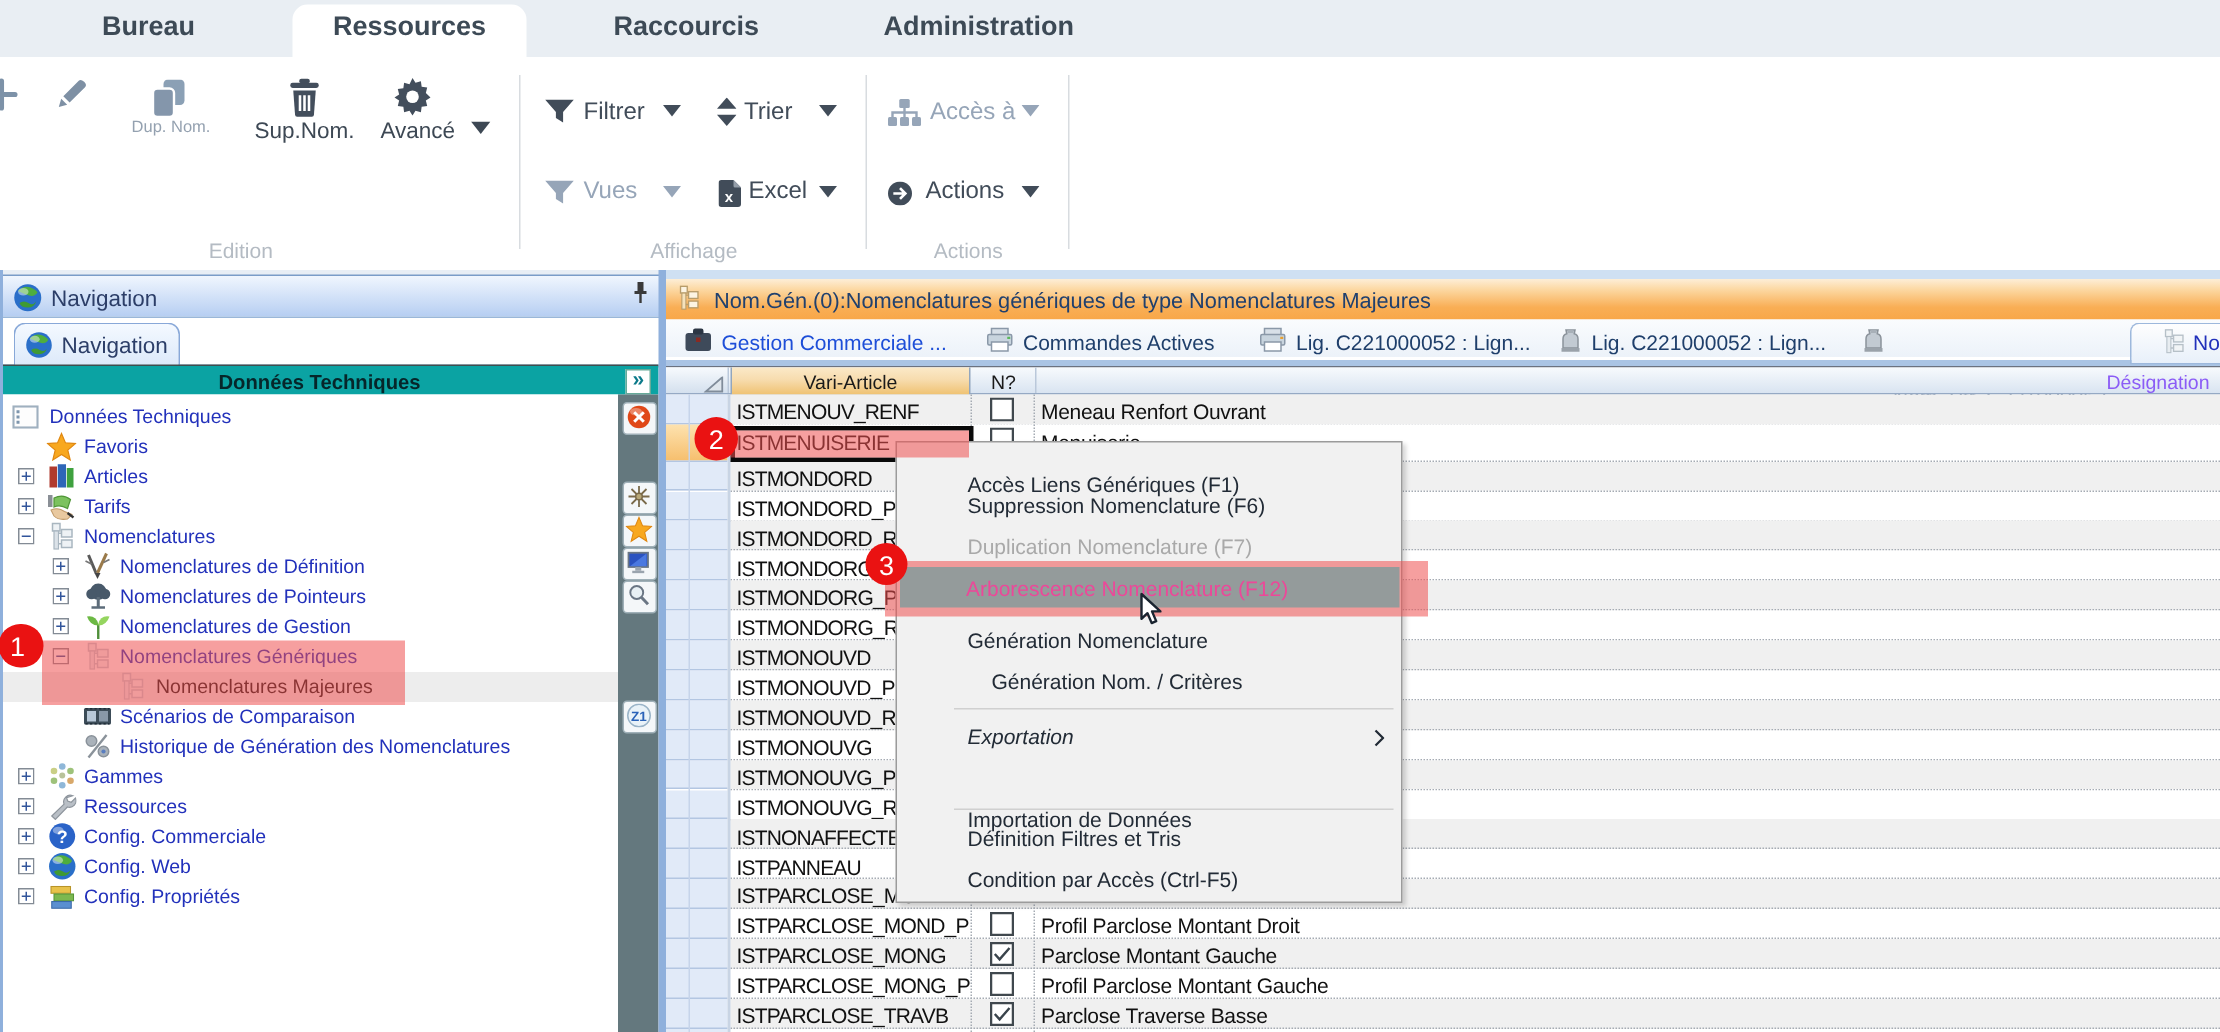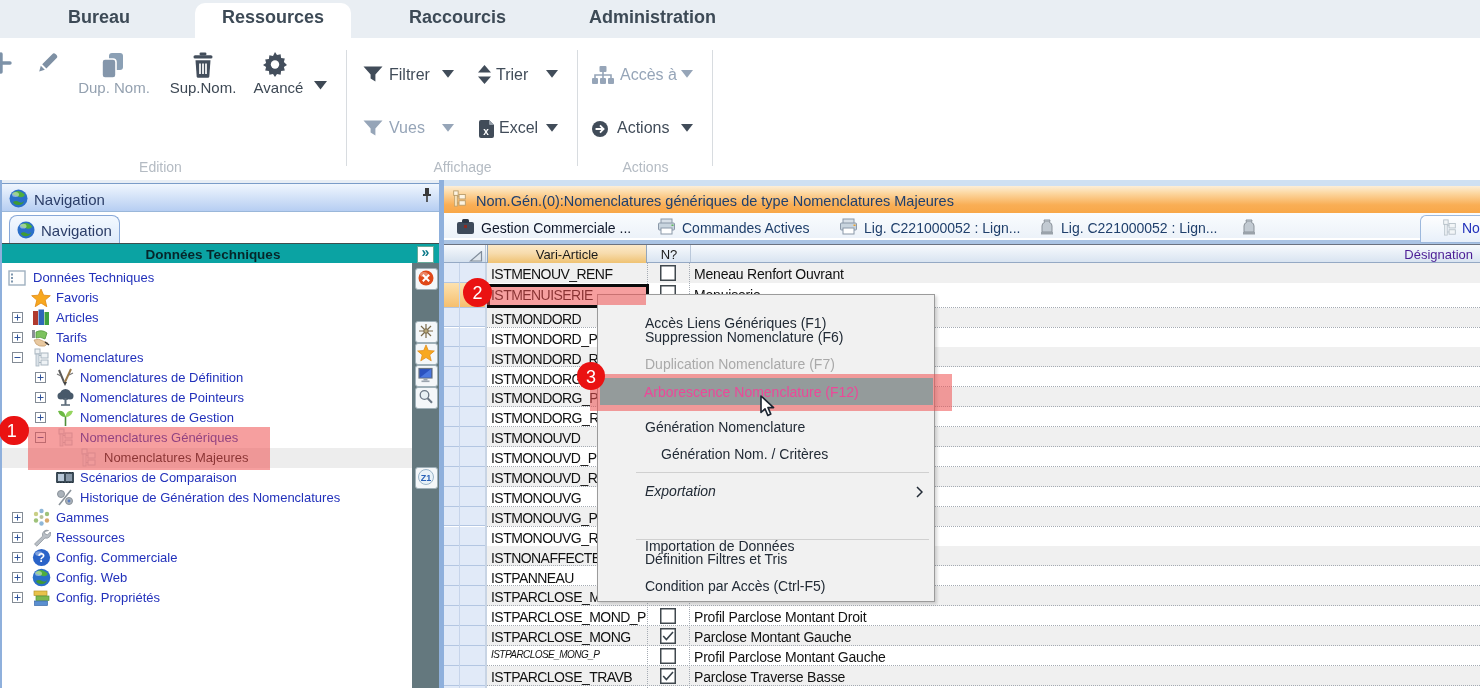--- a/index.html
+++ b/index.html
@@ -29,21 +29,21 @@
     <g fill="#7e90a4">
       <path d="M9.2 13.2 L19.5 2.9 Q20.8 1.6 23.1 3.5 Q25.2 5.6 23.7 7.1 L13.4 17.4 Z"></path>
       <path d="M7.8 14.8 L11.8 18.8 L6.2 20.4 Z"></path>
     </g>
   </svg>
 
   <svg class="abs" style="left:99px;top:53px;" width="28" height="26" viewBox="0 0 28 26">
     <rect x="10" y="0" width="14" height="17" rx="3" fill="#8ba0b5"></rect>
     <rect x="3" y="6" width="14" height="19" rx="3" fill="#8496ab" stroke="#fff" stroke-width="1.6"></rect>
   </svg>
-  <div class="txt" style="left:78px;top:79px;width:72px;text-align:center;font-size:15px;color:#94a1b0;">Dup. Nom.</div>
+  <div class="txt" style="left:78px;top:79px;width:72px;text-align:center;font-size:11px;color:#94a1b0;">Dup. Nom.</div>
 
   <svg class="abs" style="left:190px;top:52px;" width="26" height="26" viewBox="0 0 26 26">
     <g fill="#434e5c">
       <rect x="3.5" y="3.2" width="19" height="3.4" rx="1.6"></rect>
       <rect x="9.5" y="0.5" width="7" height="3" rx="1.4"></rect>
       <path d="M5.5 8.3h15l-1.2 16.2q-0.1 1.3-1.4 1.3h-9.8q-1.3 0-1.4-1.3Z"></path>
     </g>
     <path d="M10 11.5v10.5M13 11.5v10.5M16 11.5v10.5" stroke="#fff" stroke-width="1.7"></path>
   </svg>
   <div class="txt" style="left:168px;top:79px;width:70px;text-align:center;font-size:15px;color:#3d4854;">Sup.Nom.</div>
@@ -408,21 +408,21 @@
 
   <div class="abs" style="left:444px;top:213px;width:1036px;height:25px;background:linear-gradient(#fafcfe,#ecf2f9);"></div>
   <div class="abs" style="left:444px;top:240px;width:1036px;height:3.5px;background:#aac4e4;"></div>
   <div class="abs" style="left:444px;top:243.5px;width:1036px;height:1.5px;background:#6b7280;"></div>
 
   <svg class="abs" style="left:456px;top:218px;" width="19" height="17" viewBox="0 0 19 17">
       <rect x="1" y="4" width="17" height="12" rx="2" fill="#3e4a5a"></rect>
       <rect x="6" y="1" width="7" height="4" rx="1.5" fill="#2c3644"></rect>
       <rect x="8" y="7" width="3" height="3" fill="#8a2a22"></rect>
     </svg>
-  <div class="txt" style="left:481px;top:220px;font-size:14px;color:#0f172a;">Gestion Commerciale ...</div>
+  <div class="txt" style="left:481px;top:220px;font-size:14px;color:#1d4ed8;">Gestion Commerciale ...</div>
   <svg class="abs" style="left:657px;top:218px;" width="19" height="17" viewBox="0 0 19 17">
       <rect x="4" y="1" width="11" height="5" fill="#d8e0e8" stroke="#8a98a8"></rect>
       <rect x="1.5" y="5" width="16" height="7" rx="1" fill="#c8d4de" stroke="#8a98a8"></rect>
       <rect x="4" y="10" width="11" height="6" fill="#fff" stroke="#8a98a8"></rect>
       <rect x="14.5" y="6.5" width="2" height="1.5" fill="#5cb85c"></rect>
     </svg>
   <div class="txt" style="left:682px;top:220px;font-size:14px;color:#1f3f6b;">Commandes Actives</div>
   <svg class="abs" style="left:839px;top:218px;" width="19" height="17" viewBox="0 0 19 17">
       <rect x="4" y="1" width="11" height="5" fill="#d8e0e8" stroke="#8a98a8"></rect>
       <rect x="1.5" y="5" width="16" height="7" rx="1" fill="#c8d4de" stroke="#8a98a8"></rect>
@@ -458,21 +458,21 @@
 
   <div class="abs" style="left:444px;top:245px;width:1036px;height:18px;background:linear-gradient(#f7fafd,#d9e4f1);border-bottom:1px solid #95a9c4;box-sizing:border-box;"></div>
   <div class="abs" style="left:444px;top:245px;width:41px;height:17px;background:linear-gradient(#f7fafd,#d4e0ee);border-right:1px solid #bac8da;"></div>
   <svg class="abs" style="left:469px;top:251px;" width="14" height="11" viewBox="0 0 14 11">
       <path d="M12.5 0.5v9.5H1.5Z" fill="#dfe6ed" stroke="#808c9a" stroke-width="1.2"></path>
     </svg>
   <div class="abs" style="left:487px;top:245px;width:160px;height:18px;background:linear-gradient(#fbe9c8 0%,#f7dcae 45%,#efc272 100%);border-left:1px solid #92a6bd;border-right:1px solid #92a6bd;box-sizing:border-box;"></div>
   <div class="txt" style="left:487px;top:247px;width:160px;text-align:center;font-size:13px;color:#1a1a1a;">Vari-Article</div>
   <div class="abs" style="left:648px;top:245px;width:43px;height:17px;border-right:1px solid #bac8da;box-sizing:border-box;"></div>
   <div class="txt" style="left:648px;top:247px;width:42px;text-align:center;font-size:13px;color:#1a1a1a;">N?</div>
-  <div class="txt" style="left:1380px;top:247px;width:93px;text-align:right;font-size:13px;color:#4c1d95;">Désignation</div>
+  <div class="txt" style="left:1380px;top:247px;width:93px;text-align:right;font-size:13px;color:#8b5cf6;">Désignation</div>
 
   <div class="abs" style="left:487px;top:263.0px;width:993px;height:20.4px;background:#f0f0f0;"></div>
   <div class="abs" style="left:444px;top:263.0px;width:41px;height:20.4px;background:#e1eaf8;border-bottom:1px solid #b3c6e2;box-sizing:border-box;"></div>
   <div class="txt" style="left:491px;top:266.2px;font-size:14px;color:#111;letter-spacing:-0.55px;">ISTMENOUV_RENF</div>
   <div class="abs" style="left:487px;top:282.5px;width:993px;height:0;border-top:1px dotted #a5abb3;"></div>
   <svg class="abs" style="left:660px;top:265.0px;" width="16" height="16" viewBox="0 0 16 16">
       <rect x="0.75" y="0.75" width="14.5" height="14.5" fill="#fff" stroke="#40484e" stroke-width="1.5"></rect>
     </svg>
   <div class="txt" style="left:694px;top:266.2px;font-size:14px;color:#111;letter-spacing:-0.2px;">Meneau Renfort Ouvrant</div>
   <div class="abs" style="left:487px;top:283.4px;width:993px;height:24.2px;background:#ffffff;"></div>
@@ -555,21 +555,21 @@
   <div class="abs" style="left:444px;top:626.0px;width:41px;height:19.9px;background:#e1eaf8;border-bottom:1px solid #b3c6e2;box-sizing:border-box;"></div>
   <div class="txt" style="left:491px;top:629.2px;font-size:14px;color:#111;letter-spacing:-0.55px;">ISTPARCLOSE_MONG</div>
   <div class="abs" style="left:487px;top:645.0px;width:993px;height:0;border-top:1px dotted #a5abb3;"></div>
   <svg class="abs" style="left:660px;top:628.0px;" width="16" height="16" viewBox="0 0 16 16">
       <rect x="0.75" y="0.75" width="14.5" height="14.5" fill="#fff" stroke="#40484e" stroke-width="1.5"></rect>
       <path d="M3.2 8l3.2 3.6L13 4" stroke="#3a444c" stroke-width="1.6" fill="none"></path>
     </svg>
   <div class="txt" style="left:694px;top:629.2px;font-size:14px;color:#111;letter-spacing:-0.2px;">Parclose Montant Gauche</div>
   <div class="abs" style="left:487px;top:645.9px;width:993px;height:19.9px;background:#ffffff;"></div>
   <div class="abs" style="left:444px;top:645.9px;width:41px;height:19.9px;background:#e1eaf8;border-bottom:1px solid #b3c6e2;box-sizing:border-box;"></div>
-  <div class="txt" style="left:491px;top:649.1px;font-size:10px;color:#111;letter-spacing:-0.55px;font-style:italic;">ISTPARCLOSE_MONG_P</div>
+  <div class="txt" style="left:491px;top:649.1px;font-size:14px;color:#111;letter-spacing:-0.55px;">ISTPARCLOSE_MONG_P</div>
   <div class="abs" style="left:487px;top:664.9px;width:993px;height:0;border-top:1px dotted #a5abb3;"></div>
   <svg class="abs" style="left:660px;top:647.9px;" width="16" height="16" viewBox="0 0 16 16">
       <rect x="0.75" y="0.75" width="14.5" height="14.5" fill="#fff" stroke="#40484e" stroke-width="1.5"></rect>
     </svg>
   <div class="txt" style="left:694px;top:649.1px;font-size:14px;color:#111;letter-spacing:-0.2px;">Profil Parclose Montant Gauche</div>
   <div class="abs" style="left:487px;top:665.8px;width:993px;height:19.9px;background:#f0f0f0;"></div>
   <div class="abs" style="left:444px;top:665.8px;width:41px;height:19.9px;background:#e1eaf8;border-bottom:1px solid #b3c6e2;box-sizing:border-box;"></div>
   <div class="txt" style="left:491px;top:669.0px;font-size:14px;color:#111;letter-spacing:-0.55px;">ISTPARCLOSE_TRAVB</div>
   <div class="abs" style="left:487px;top:684.8px;width:993px;height:0;border-top:1px dotted #a5abb3;"></div>
   <svg class="abs" style="left:660px;top:667.8px;" width="16" height="16" viewBox="0 0 16 16">

